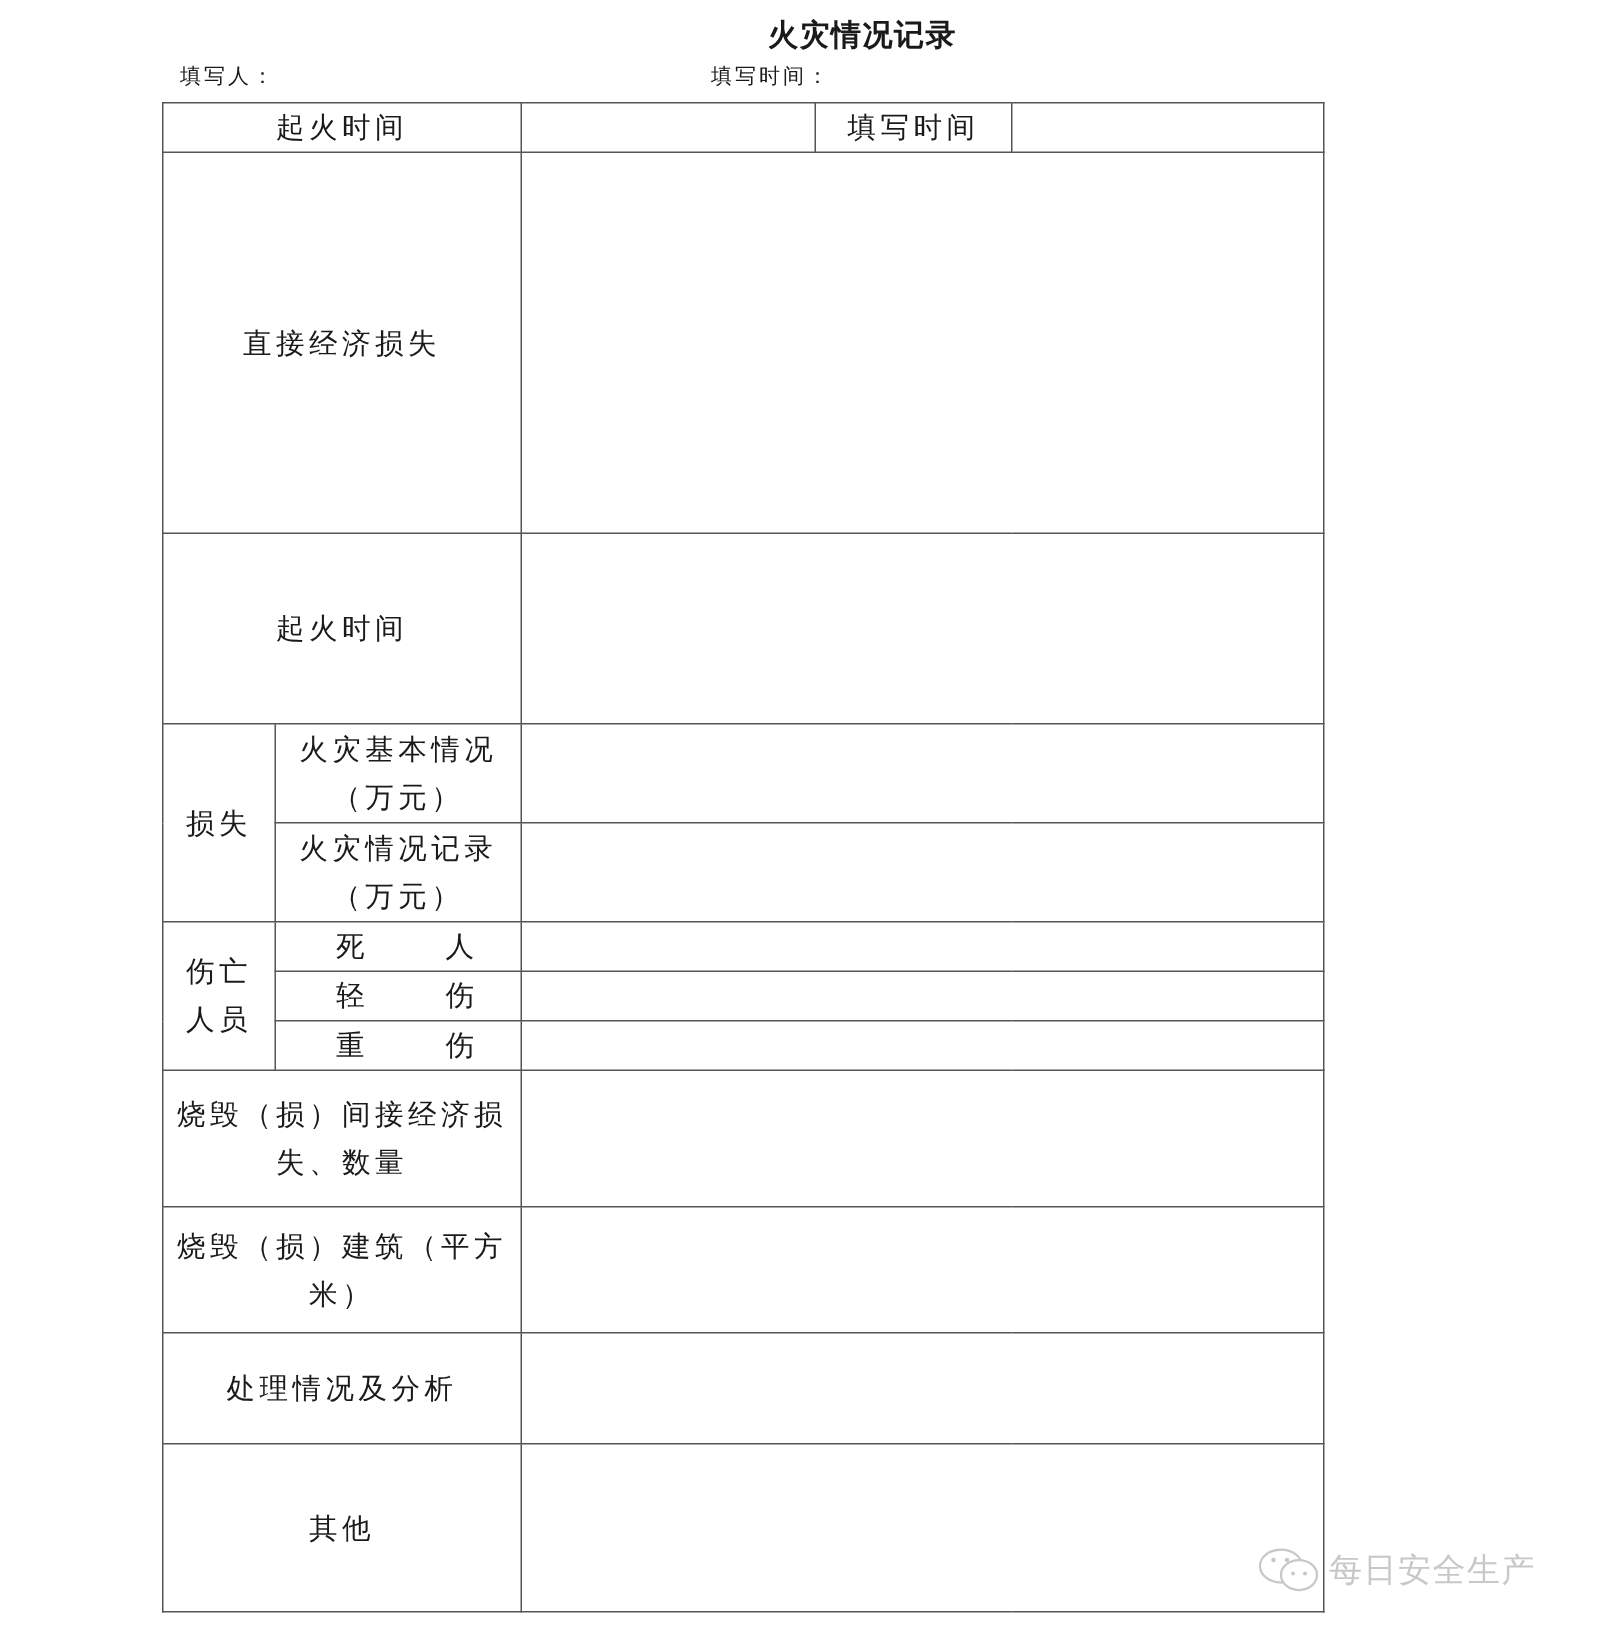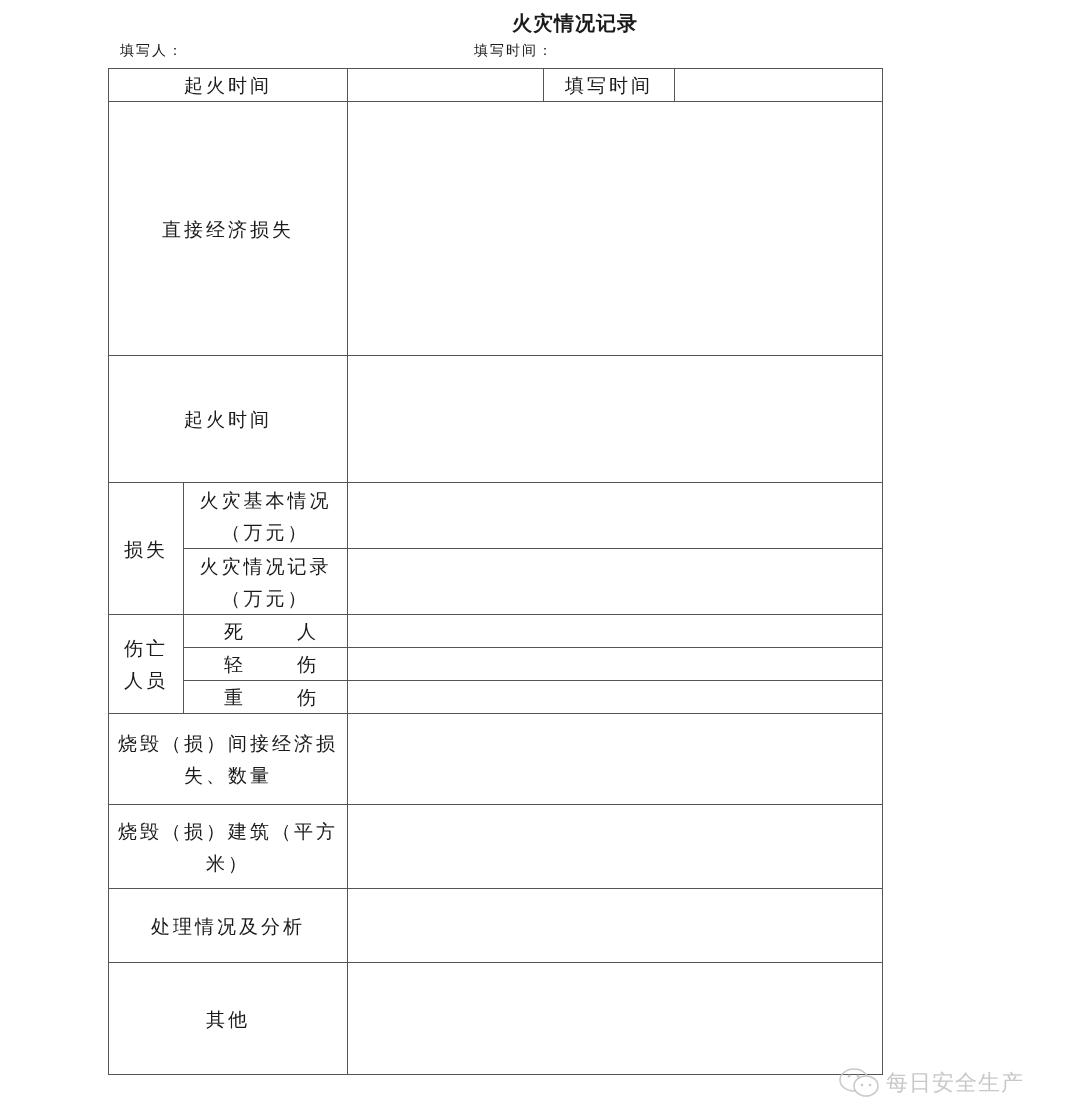--- a/index.html
+++ b/index.html
@@ -11,21 +11,21 @@
   .meta.left { left:120px; }
   .meta.right { left:474px; }
   table.form { position:absolute; left:108px; top:68px; width:774px;
                border-collapse:collapse; table-layout:fixed; }
   table.form td { border:1.5px solid #555; padding:0; text-align:center;
                   vertical-align:middle; font-size:19px; letter-spacing:3px; line-height:32px; }
   td.label { padding:0 6px;margin-left:27px; }
   td.value { }
   .spread { display:flex; justify-content:space-between; padding:0 28px 0 40px; }
   .watermark { position:absolute; left:838px; top:1030px; display:flex; align-items:center;
-               color:#c8c8c8; font-family:"DejaVu Sans", sans-serif; font-size:22px; letter-spacing:1px;margin-top:36px; }
+               color:#c8c8c8; font-family:"DejaVu Sans", sans-serif; font-size:22px; letter-spacing:1px; }
   .watermark svg { margin-right:4px; }
 </style>
 </head>
 <body>
 
 <div class="title">火灾情况记录</div>
 <div class="meta left">填写人：</div>
 <div class="meta right">填写时间：</div>
 
 <table class="form">

